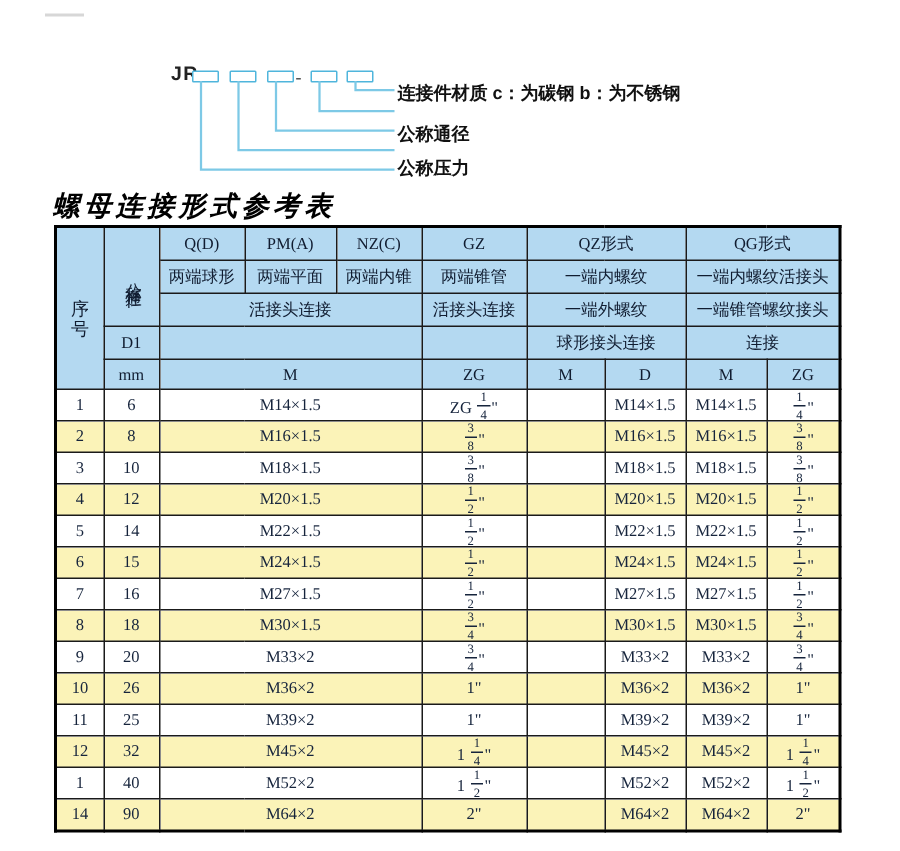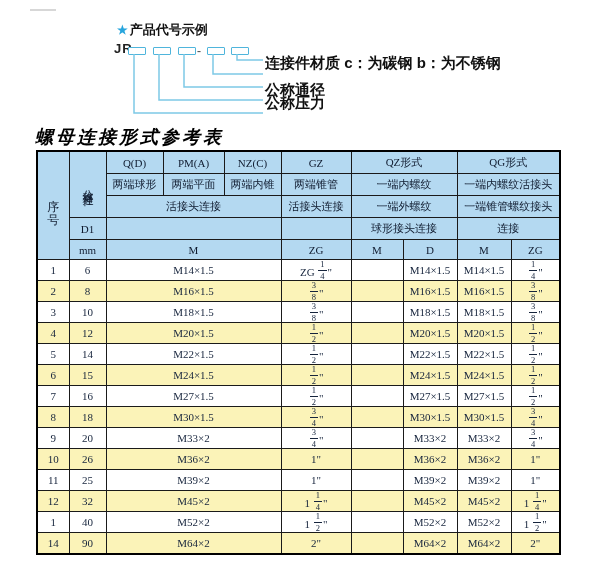--- a/index.html
+++ b/index.html
@@ -21,21 +21,21 @@
                 font-weight:bold;font-size:13px;color:#111;}
   #example-line .star{color:var(--star-blue);font-size:12px;margin-right:2px;}
   #jr-prefix{position:absolute;left:114px;top:41px;font-family:"Liberation Sans",sans-serif;
              font-weight:bold;font-size:13px;color:#222;letter-spacing:1px;}
   .code-box{position:absolute;top:47px;width:16px;height:6px;border:1.5px solid var(--box-border);
             background:#fff;border-radius:1px;}
   #code-dash{position:absolute;left:197px;top:44px;font-weight:bold;color:#555;font-size:12px;}
   #connector-svg{position:absolute;left:0;top:0;width:600px;height:130px;}
   #connector-svg polyline{fill:none;stroke:var(--line-blue);stroke-width:1.5;}
   .diagram-label{position:absolute;left:265px;height:13px;font-family:"Liberation Sans",sans-serif;
-                 font-weight:bold;font-size:15px;color:#111;white-space:nowrap;}
+                 font-weight:bold;font-size:12px;color:#111;white-space:nowrap;}
 
   
   #table-title{position:absolute;left:35px;top:125px;font-size:18px;font-weight:bold;
                font-style:italic;letter-spacing:3px;color:#000;font-family:"DejaVu Serif",serif;text-align:center;}
 
   
   #ref-table{position:absolute;left:36px;top:150px;border-collapse:collapse;table-layout:fixed;
              font-size:11px;color:var(--text-dark);}
   #ref-table th,#ref-table td{border:1px solid var(--table-border);padding:0 1px;text-align:center;
              vertical-align:middle;font-weight:normal;overflow:hidden;white-space:nowrap;}
@@ -56,42 +56,41 @@
   .frac .fn{display:block;border-bottom:1px solid currentColor;padding:0 2px 1px;}
   .frac .fd{display:block;padding-top:1px;}
 </style>
 </head>
 <body>
 
 <div id="page">
 
   <div id="corner-mark"></div>
 
-  <div id="example-line"><span class="star">★</span><span>产品代号示例</span></div>
 
   <div id="jr-prefix">JR</div>
 
   <div class="code-box" style="left:128px"></div>
   <div class="code-box" style="left:153px"></div>
   <div class="code-box" style="left:178px"></div>
   <div id="code-dash">-</div>
   <div class="code-box" style="left:207px"></div>
   <div class="code-box" style="left:231px"></div>
 
   <svg id="connector-svg">
     <polyline points="237,54 237,60 263,60"></polyline>
     <polyline points="213,54 213,74 263,74"></polyline>
     <polyline points="184,54 184,87 263,87"></polyline>
     <polyline points="159,54 159,100 263,100"></polyline>
     <polyline points="134,54 134,113 263,113"></polyline>
   </svg>
 
   <div class="diagram-label" style="top:54px">连接件材质  c：为碳钢  b：为不锈钢</div>
   <div class="diagram-label" style="top:81px">公称通径</div>
-  <div class="diagram-label" style="top:94px">公称压力</div>
+  <div class="diagram-label" style="top:104px">公称压力</div>
 
   <div id="table-title">螺母连接形式参考表</div>
 
   <table id="ref-table">
     <colgroup>
       <col class="col-seq">
         <col class="col-dn">
         <col class="col-qd">
         <col class="col-pma">
       <col class="col-nzc">

